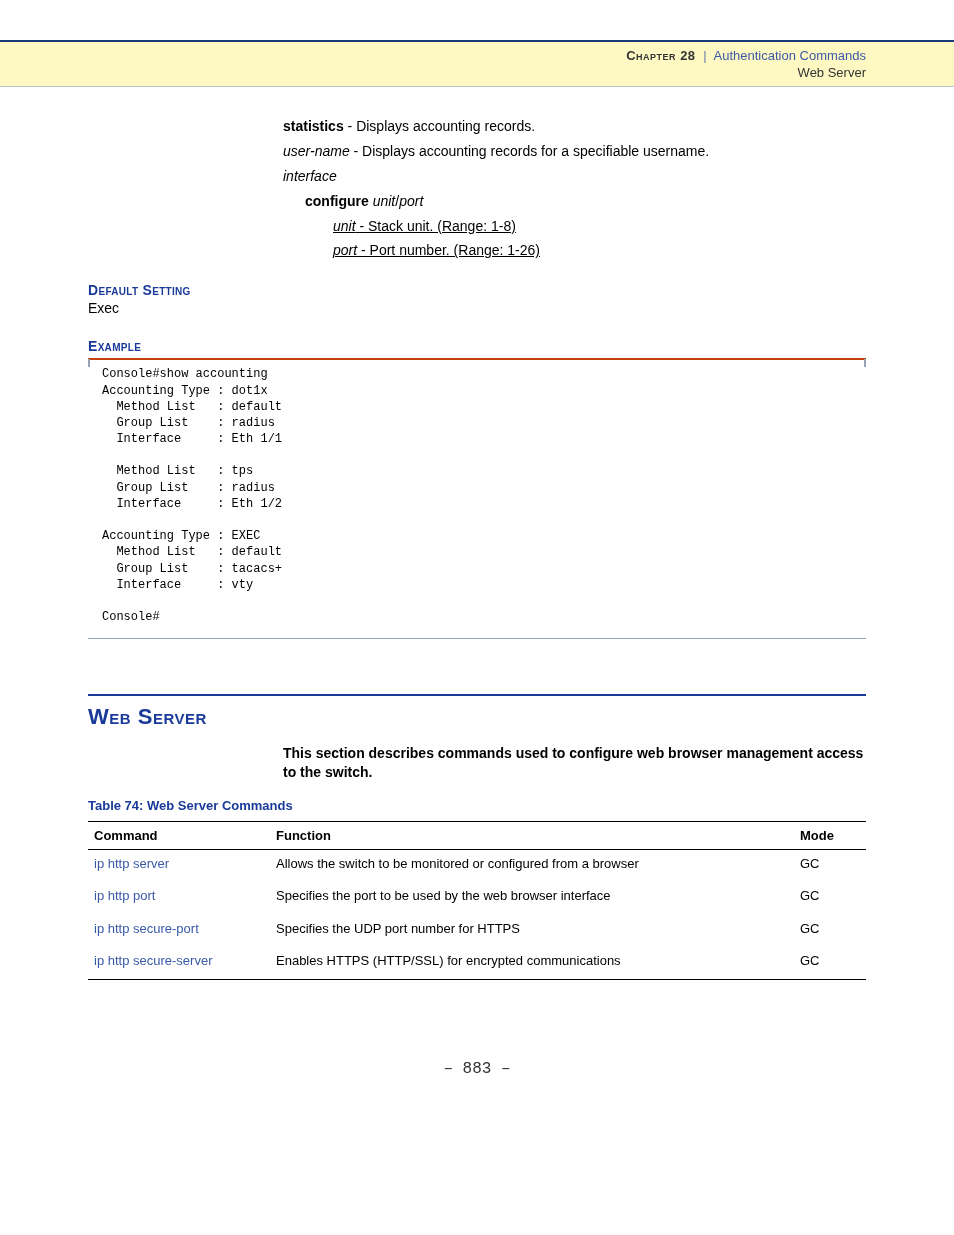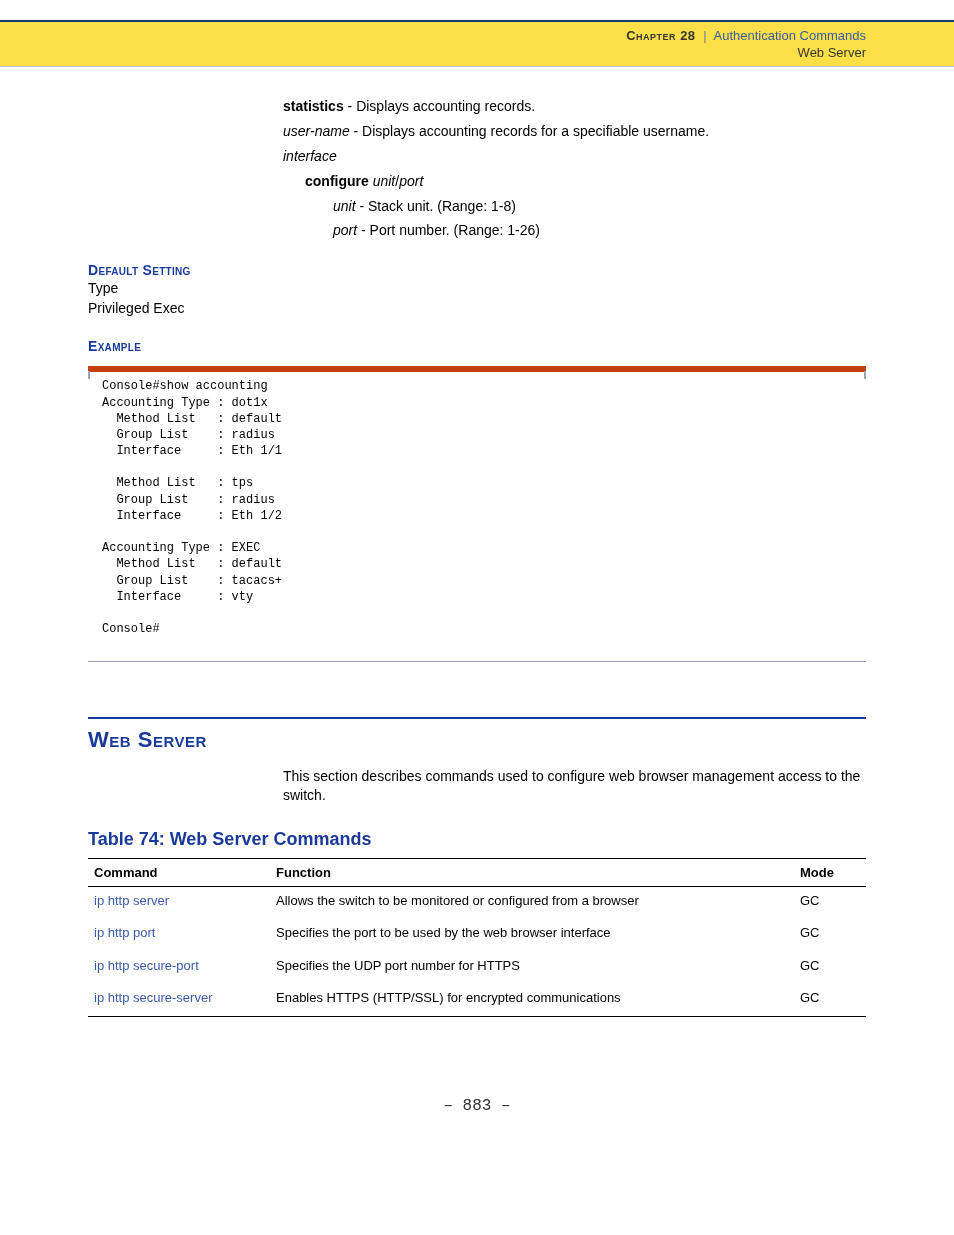--- a/index.html
+++ b/index.html
@@ -9,27 +9,27 @@
     color: #000;
     background: #fff;
   }
   .page {
     width: 954px;
     min-height: 1235px;
     position: relative;
     box-sizing: border-box;
   }
   .header-band {
-    background: #fde047;
+    background: #fef9c3;
     border-top: 2px solid #1a3a7a;
     border-bottom: 1px solid #b8c0d8;
     padding: 6px 88px 6px 0;
     text-align: right;
     font-size: 13px;
-    margin-top: 20px;
+    margin-top: 40px;
   }
   .header-band .line1 {
     color: #333;
   }
   .header-band .chapter {
     font-variant: small-caps;
     font-weight: bold;
     letter-spacing: 0.5px;
   }
   .header-band .sep {
@@ -49,36 +49,36 @@
   .body-col {
     margin-left: 195px;
   }
   .para {
     margin: 0 0 6px 0;
     line-height: 1.35;
   }
   .bold { font-weight: bold; }
   .italic { font-style: italic; }
   .indent1 { margin-left: 22px; }
-  .indent2 { margin-left: 50px; }
+  .indent2 { margin-left: 50px; text-decoration: underline; }
   .label-sc {
     color: #1a3a9a;
     font-variant: small-caps;
     font-weight: bold;
     font-size: 14px;
     letter-spacing: 0.3px;
     margin-top: 22px;
     margin-bottom: 2px;
   }
   .plain { margin: 0 0 4px 0; }
   .code-block {
-    border-top: 6px solid #c2410c;
+    border-top: 2px solid #c2410c;
     border-bottom: 1px solid #9aa4b8;
-    padding: 6px 0 24px 14px;
-    margin-top: 12px;
+    padding: 6px 0 13px 14px;
+    margin-top: 4px;
     margin-bottom: 10px;
     position: relative;
   }
   .code-block::before,
   .code-block::after {
     content: "";
     position: absolute;
     width: 2px;
     height: 8px;
     background: #9aa4b8;
@@ -102,27 +102,28 @@
   .section-heading {
     color: #1a3a9a;
     font-variant: small-caps;
     font-weight: bold;
     font-size: 22px;
     letter-spacing: 0.5px;
     margin: 0 0 10px 0;
   }
   .section-intro {
     margin-left: 195px;
-    margin-bottom: 24px;
+    margin-bottom: 16px;
     line-height: 1.35;
+    font-weight: bold;
   }
   .table-caption {
     color: #1a3a9a;
     font-weight: bold;
-    font-size: 18px;
+    font-size: 13px;
     margin: 0 0 8px 0;
   }
   table.cmd-table {
     width: 100%;
     border-collapse: collapse;
     font-size: 13px;
   }
   table.cmd-table thead th {
     text-align: left;
     font-weight: bold;
@@ -189,23 +190,22 @@
         <span class="italic">unit</span><span> - Stack unit. (Range: 1-8)</span>
       </p>
 
       <p class="para indent2">
         <span class="italic">port</span><span> - Port number. (Range: 1-26)</span>
       </p>
 
     </div>
 
     <div class="label-sc">Default Setting</div>
-    <p class="plain">Type</p>
-
-    <p class="plain">Privileged Exec</p>
+    <p class="plain">Exec</p>
+
 
     <div class="label-sc">Example</div>
     <div class="code-block">
       <pre>Console#show accounting
 Accounting Type : dot1x
   Method List   : default
   Group List    : radius
   Interface     : Eth 1/1
 
   Method List   : tps

